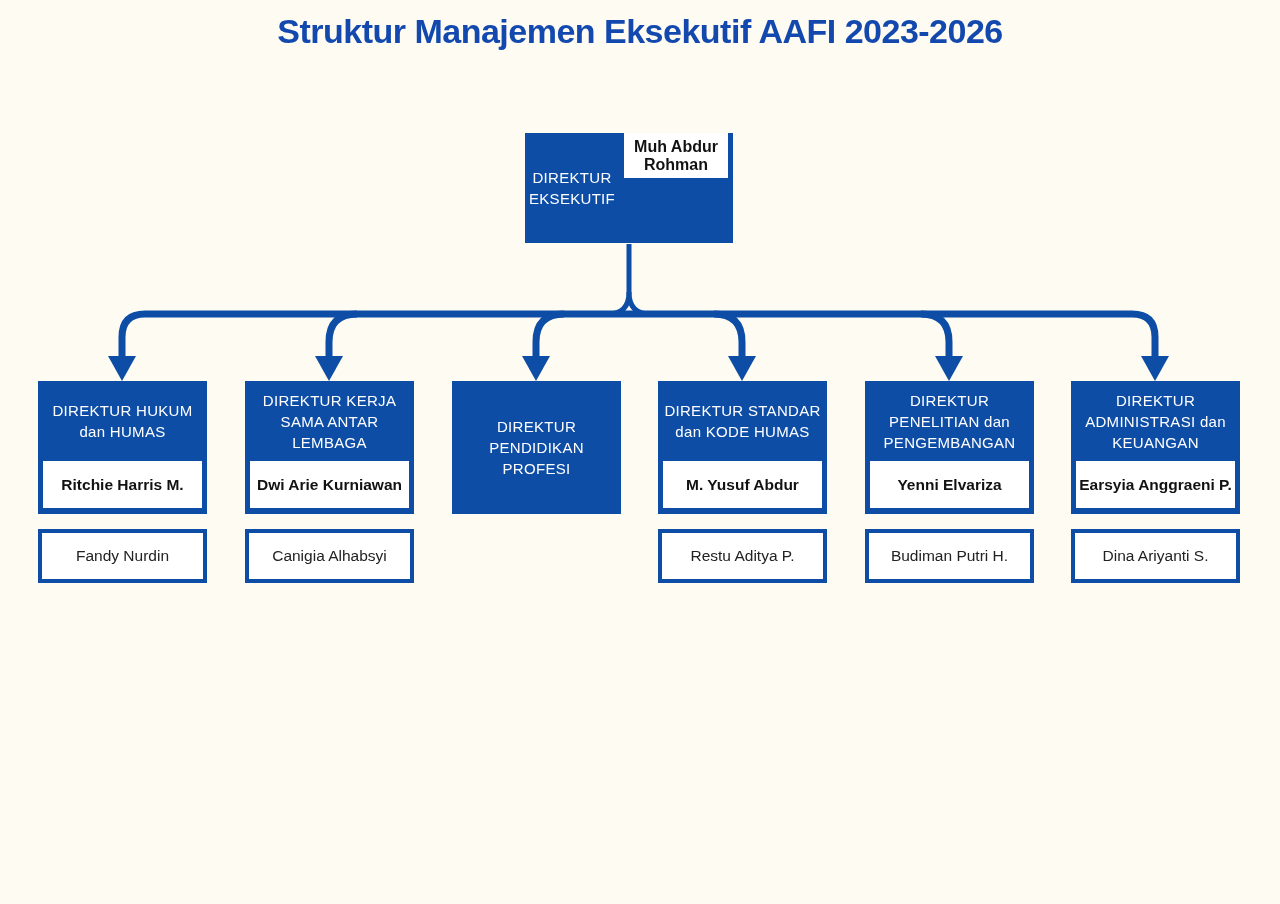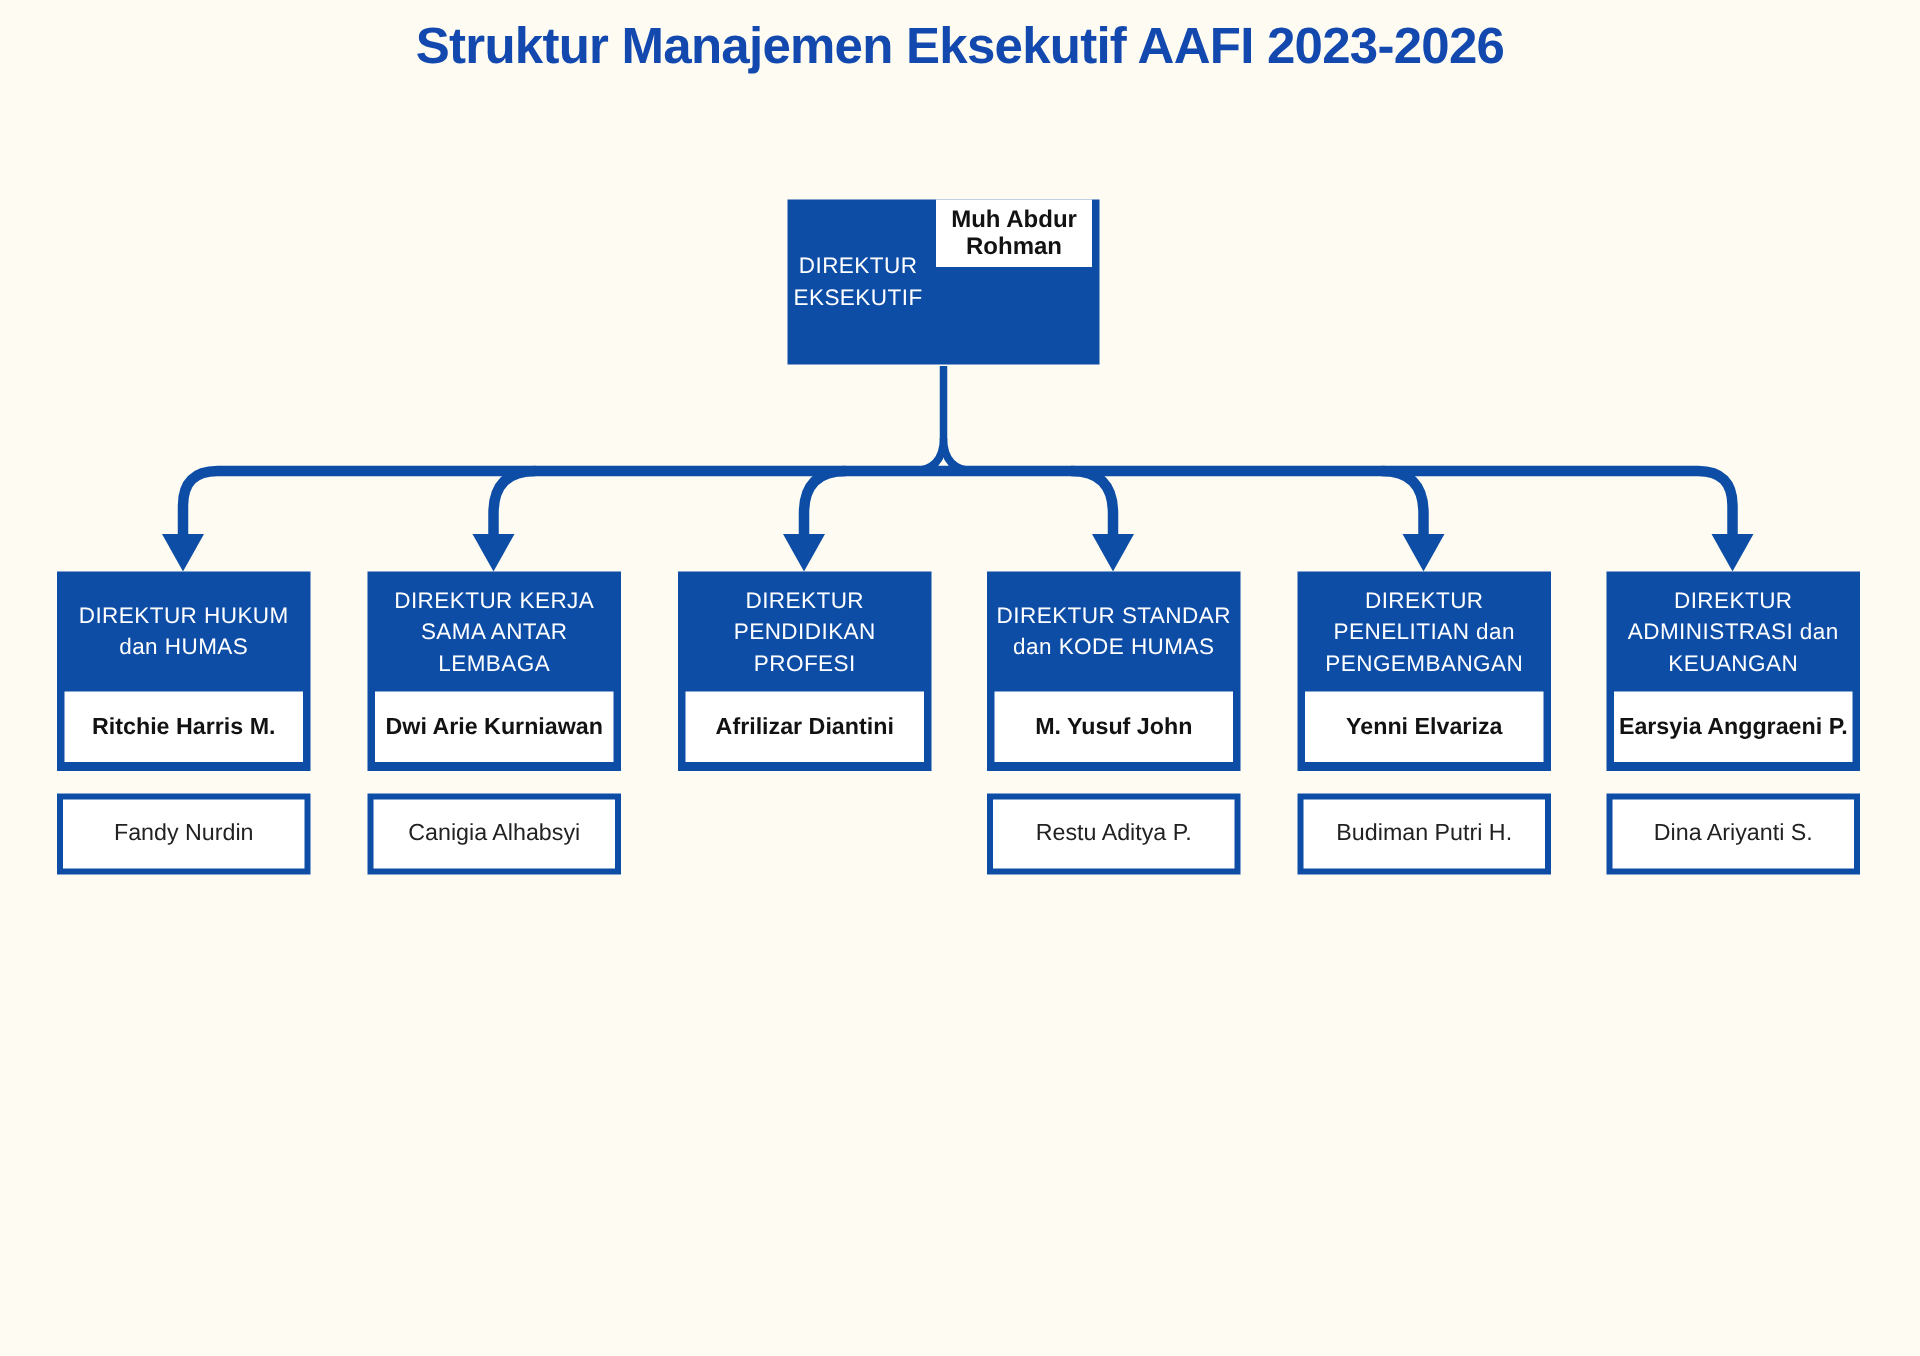--- a/index.html
+++ b/index.html
@@ -135,29 +135,28 @@
       <div class="node-name">Ritchie Harris M.</div>
     </div>
     <div class="dept-deputy">Fandy Nurdin</div>
   </div>
 
   <div class="dept" style="left:452px">
     <div class="dept-main">
       <div class="node-title">DIREKTUR
 PENDIDIKAN
 PROFESI</div>
-      <div class="node-name">Afrilizar Diantini</div>
     </div>
   </div>
 
   <div class="dept" style="left:658px">
     <div class="dept-main">
       <div class="node-title">DIREKTUR STANDAR
 dan KODE HUMAS</div>
-      <div class="node-name">M. Yusuf John</div>
+      <div class="node-name">M. Yusuf Abdur</div>
     </div>
     <div class="dept-deputy">Restu Aditya P.</div>
   </div>
 
   <div class="dept" style="left:865px">
     <div class="dept-main">
       <div class="node-title">DIREKTUR
 PENELITIAN dan
 PENGEMBANGAN</div>
       <div class="node-name">Yenni Elvariza</div>

